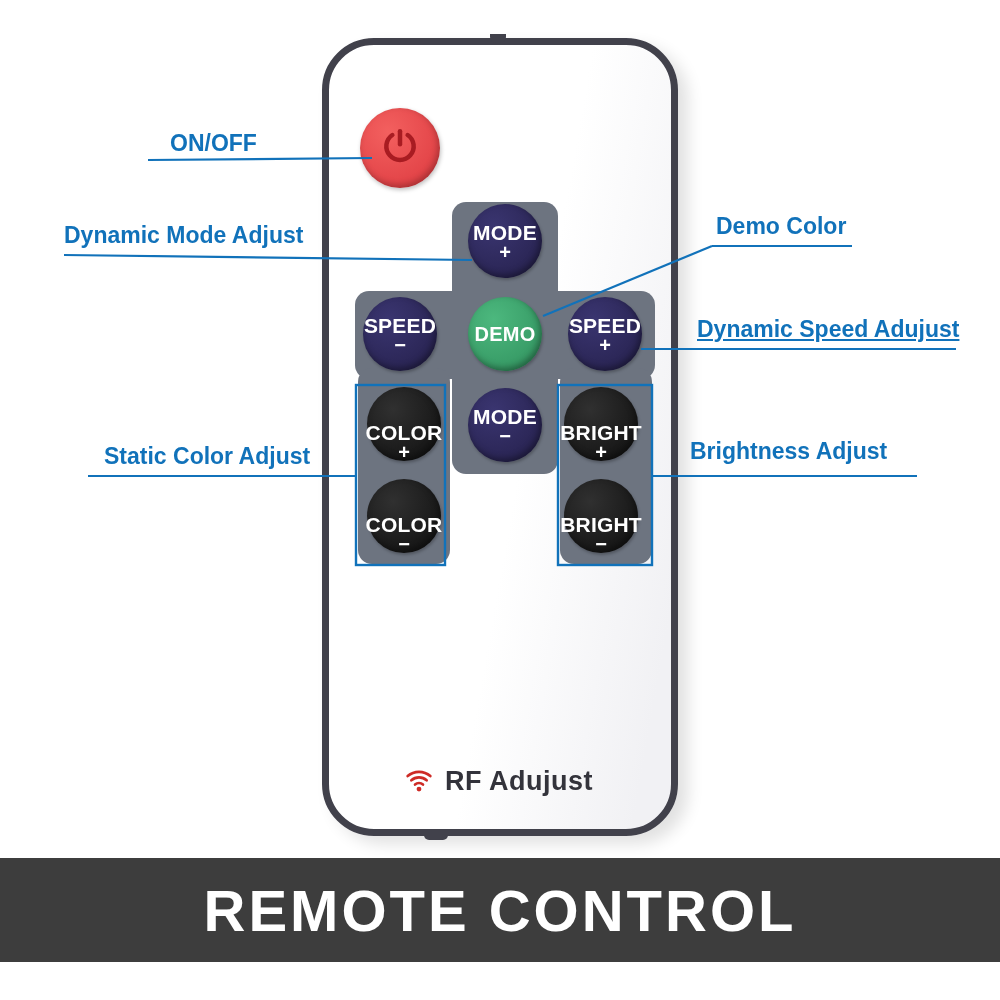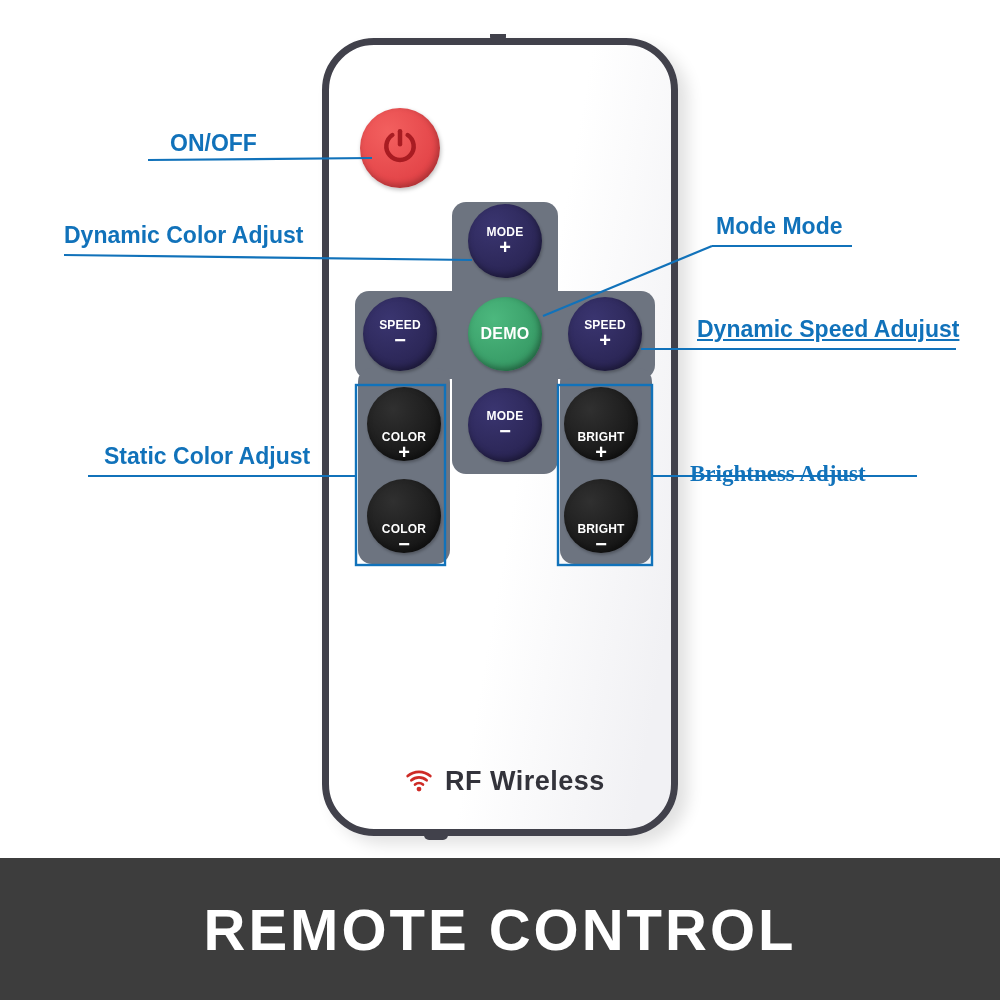--- a/index.html
+++ b/index.html
@@ -32,26 +32,26 @@
   .pad-left       { left:358px; top:368px; width:92px;  height:196px; }
   .pad-right      { left:560px; top:368px; width:92px;  height:196px; }
 
   
   .btn {
     position:absolute; width:74px; height:74px; border-radius:50%;
     display:flex; flex-direction:column; align-items:center; justify-content:center;
     color:#ffffff; font-weight:bold; text-align:center;
     box-shadow:inset -2px -3px 6px rgba(0,0,0,0.35), 1px 2px 3px rgba(0,0,0,0.25);
   }
-  .btn .word { font-size:12px; line-height:1; letter-spacing:0.2px; }
+  .btn .word { font-size:21px; line-height:1; letter-spacing:0.2px; }
   .btn .sign { font-size:20px; line-height:0.85; margin-top:1px; }
   .btn-navy  { background:radial-gradient(circle at 35% 30%, #3a3570, #241f4a); }
   .btn-black { background:radial-gradient(circle at 35% 30%, #303030, #0e0e0e);justify-content:flex-end; }
   .btn-green { background:radial-gradient(circle at 35% 30%, #4cb87e, #2f8f5c); }
-  .btn-demo .word { font-size:16px;text-align:right; }
+  .btn-demo .word { font-size:20px;text-align:right; }
   .btn-power {
     position:absolute; left:360px; top:108px; width:80px; height:80px; border-radius:50%;
     background:radial-gradient(circle at 35% 30%, #f3605f, #dc383e);
     display:flex; align-items:center; justify-content:center;
     box-shadow:inset -2px -3px 6px rgba(0,0,0,0.25), 1px 2px 4px rgba(0,0,0,0.25);
   }
 
   
   .brand-row {
     position:absolute; left:402px; top:766px; display:flex; align-items:center; gap:9px;
@@ -60,27 +60,27 @@
 
   
   .callout {
     position:absolute; color:#1172ba; font-weight:bold; font-size:23px; white-space:nowrap;
   }
   .ann-on-off        { left:148px; top:130px;margin-left:22px; }
   .ann-dynamic-mode  { left:64px;  top:222px; }
   .ann-demo-mode     { left:716px; top:213px; }
   .ann-dynamic-speed { left:697px; top:316px;text-decoration:underline; }
   .ann-static-color  { left:104px; top:443px; }
-  .ann-brightness    { left:690px; top:461px;font-family:Liberation Serif, serif; }
+  .ann-brightness    { left:690px; top:438px; }
 
   .overlay-svg { position:absolute; left:0; top:0; pointer-events:none; }
 
   
   .banner {
-    position:absolute; left:0; top:858px; width:1000px; height:142px;
+    position:absolute; left:0; top:858px; width:1000px; height:104px;
     background:#3d3d3d; display:flex; align-items:center; justify-content:center;
   }
   .banner-title {
     color:#ffffff; font-weight:bold; font-size:58px; letter-spacing:3px;
   }
 </style>
 </head>
 <body>
 
 <div class="stage">
@@ -149,21 +149,21 @@
 
   <div class="brand-row">
     <span>
       <svg width="34" height="26" viewBox="0 0 24 18" fill="none" stroke="#ce2b26" stroke-width="1.9" stroke-linecap="round">
         <path d="M9.2 12.2 a4.2 4.2 0 0 1 5.6 0"></path>
         <path d="M6.6 9.2 a8.2 8.2 0 0 1 10.8 0"></path>
         <path d="M4.0 6.2 a12.2 12.2 0 0 1 16.0 0"></path>
         <circle cx="12" cy="15.4" r="1.7" fill="#ce2b26" stroke="none"></circle>
       </svg>
     </span>
-    <span class="brand-text">RF Wireless</span>
+    <span class="brand-text">RF Adujust</span>
   </div>
 
   <svg class="overlay-svg" width="1000" height="1000">
     <g stroke="#1172ba" stroke-width="2.2" fill="none">
 
       <line x1="148" y1="160" x2="372" y2="158"></line>
 
       <line x1="64" y1="255" x2="472" y2="260"></line>
 
       <line x1="712" y1="246" x2="852" y2="246"></line>
@@ -174,22 +174,22 @@
       <line x1="88" y1="476" x2="357" y2="476"></line>
 
       <line x1="652" y1="476" x2="917" y2="476"></line>
 
       <rect x="356" y="385" width="89" height="180" stroke-width="2.4"></rect>
       <rect x="558" y="385" width="94" height="180" stroke-width="2.4"></rect>
     </g>
   </svg>
 
   <div class="callout ann-on-off">ON/OFF</div>
-  <div class="callout ann-dynamic-mode">Dynamic Color Adjust</div>
-  <div class="callout ann-demo-mode">Mode Mode</div>
+  <div class="callout ann-dynamic-mode">Dynamic Mode Adjust</div>
+  <div class="callout ann-demo-mode">Demo Color</div>
   <div class="callout ann-dynamic-speed">Dynamic Speed Adujust</div>
   <div class="callout ann-static-color">Static Color Adjust</div>
   <div class="callout ann-brightness">Brightness Adjust</div>
 
   <div class="banner">
     <div class="banner-title">REMOTE CONTROL</div>
   </div>
 
 </div>
 

